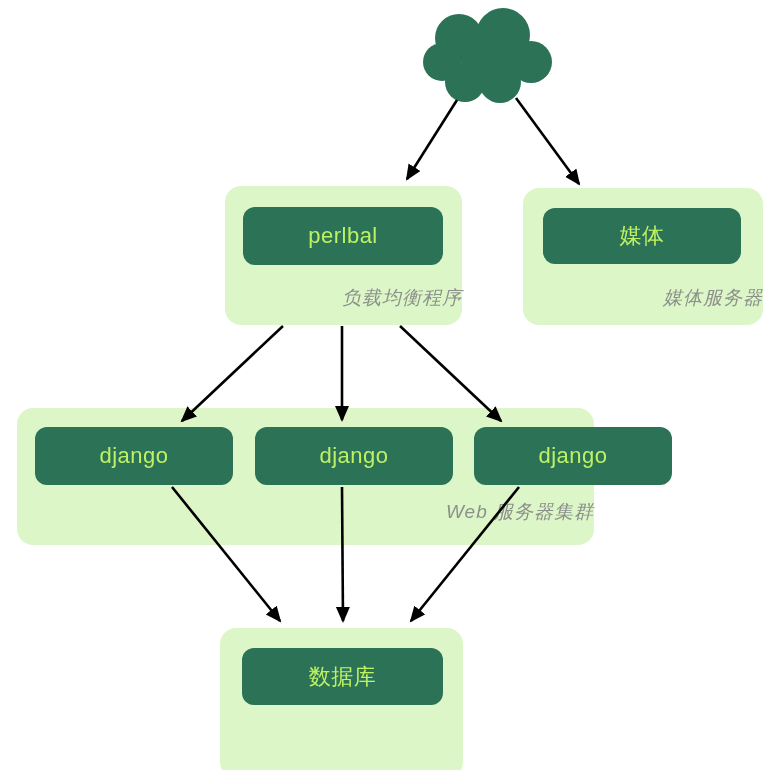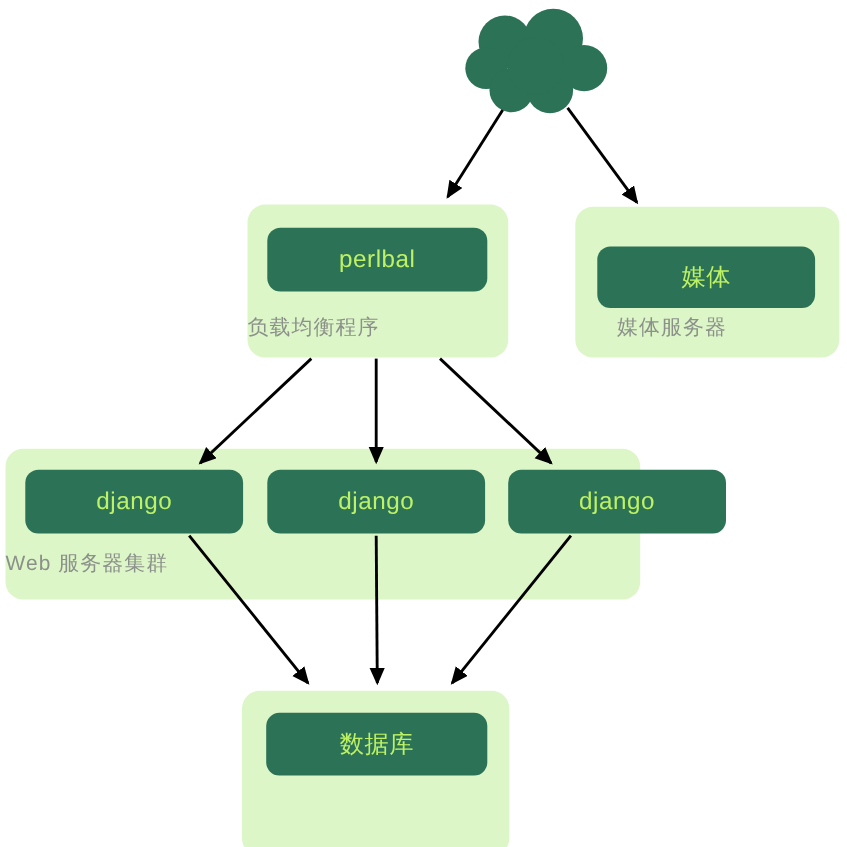--- a/index.html
+++ b/index.html
@@ -28,33 +28,34 @@
     display: flex;
     align-items: center;
     justify-content: center;
     font-size: 22px;
     letter-spacing: 0.5px;
   }
   .caption {
     position: absolute;
     left: 0;
     right: 0;
-    text-align: left;
+    text-align: right;
     color: #8b918a;
     font-size: 19px;
     letter-spacing: 1px;
+    font-style: italic;
   }
   
   .g-loadbalancer { left: 225px; top: 186px; width: 237px; height: 139px; }
   .g-media        { left: 523px; top: 188px; width: 240px; height: 137px; }
-  .g-cluster      { left: 5px;   top: 408px; width: 577px; height: 137px; }
+  .g-cluster      { left: 17px;   top: 408px; width: 577px; height: 137px; }
   .g-database     { left: 220px; top: 628px; width: 243px; height: 150px; }
   
   .n-perlbal { left: 18px;  top: 21px; width: 200px; height: 58px; }
-  .n-media   { left: 20px;  top: 36px; width: 198px; height: 56px; }
+  .n-media   { left: 20px;  top: 20px; width: 198px; height: 56px; }
   .n-dj1     { left: 18px;  top: 19px; width: 198px; height: 58px; }
   .n-dj2     { left: 238px; top: 19px; width: 198px; height: 58px; }
   .n-dj3     { left: 457px; top: 19px; width: 198px; height: 58px; }
   .n-db      { left: 22px;  top: 20px; width: 201px; height: 57px; }
   
   .c-loadbalancer { bottom: 14px; }
   .c-media        { bottom: 14px; padding-left: 38px; }
   .c-cluster      { bottom: 20px; }
   .c-database     { bottom: 13px; }
   

